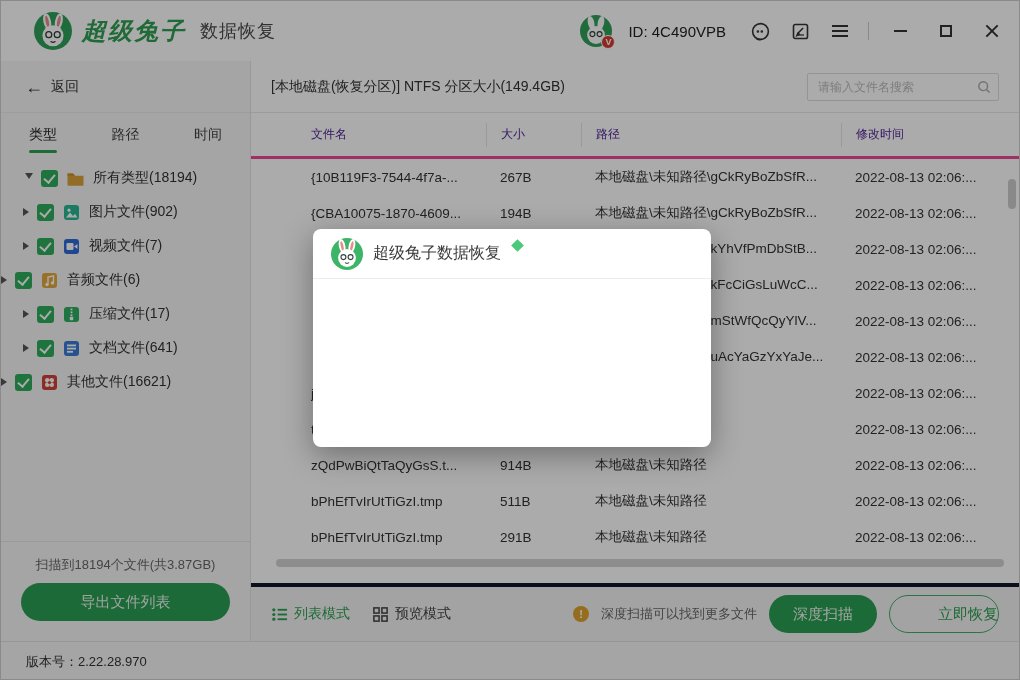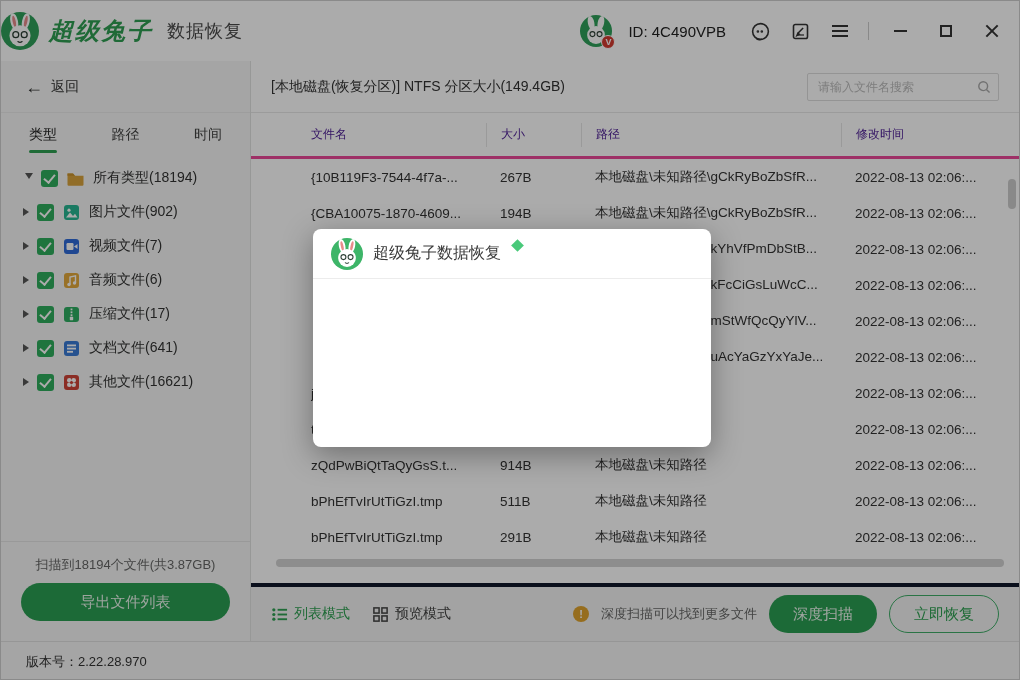--- a/index.html
+++ b/index.html
@@ -2,21 +2,21 @@
 <html><head>
 <meta charset="utf-8">
 <style>
   * { margin:0; padding:0; box-sizing:border-box; }
   html,body { background:#555; }
   body { font-family:"Liberation Sans","DejaVu Sans",sans-serif; }
   .window { position:relative; width:1020px; height:680px; background:#fff; overflow:hidden;
             border:1px solid #8a8a8a; }
 
   
-  .titlebar { height:60px; background:#fff; display:flex; align-items:center; padding:0 12px 0 0; }
+  .titlebar { height:60px; background:#fff; display:flex; align-items:center; padding:0 12px 0 33px; }
   .logo-wrap { display:flex; align-items:center; gap:10px; }
   .brand-cn { font-size:24px; font-weight:bold; color:#2f9e52; letter-spacing:2px; font-style:italic; }
   .brand-suffix { font-size:18px; color:#4a4a4a; margin-left:4px; letter-spacing:1px; }
   .titlebar-right { margin-left:auto; display:flex; align-items:center; gap:16px; }
   .avatar-wrap { position:relative; width:32px; height:32px; }
   .v-badge { position:absolute; right:-3px; bottom:-2px; width:14px; height:14px; border-radius:50%;
              background:#d23b31; color:#fff; font-size:9px; font-weight:bold; display:flex;
              align-items:center; justify-content:center; border:1px solid #fff; }
   .user-id { font-size:15px; color:#222; margin-right:6px; }
   .tb-icon { width:24px; height:24px; display:flex; align-items:center; justify-content:center; cursor:pointer; }
@@ -84,21 +84,21 @@
              display:flex; align-items:center; padding:0 20px; gap:10px; }
   .mode-btn { display:flex; align-items:center; gap:6px; font-size:14px; cursor:pointer; }
   .mode-btn.active { color:#2fa052; }
   .mode-btn.inactive { color:#444; margin-left:12px; }
   .toolbar-right { margin-left:auto; display:flex; align-items:center; gap:12px; }
   .warn-ic { width:16px; height:16px; border-radius:50%; background:#e0a32e; color:#fff; font-size:11px;
              font-weight:bold; display:flex; align-items:center; justify-content:center; }
   .hint-txt { font-size:13px; color:#666; }
   .pill { height:38px; border-radius:19px; font-size:15px; cursor:pointer; font-family:inherit; }
   .deep-btn { width:108px; border:none; background:#2b9e53; color:#eaf5ec; }
-  .recover-btn { width:110px; background:transparent; border:1px solid #3fae68; color:#2fa052; }
+  .recover-btn { width:110px; background:transparent; border:1px solid #3fae68; color:#2fa052;text-align:right; }
 
   
   .footer { height:40px; background:#f6f6f6; border-top:1px solid #e0e0e0; display:flex; align-items:center;
             padding-left:25px; font-size:13px; color:#333; }
 
   
   .overlay { position:absolute; inset:0; background:rgba(0,0,0,0.33); z-index:40; }
   .modal { position:absolute; left:312px; top:228px; width:398px; height:218px; background:#fff;
            border-radius:8px; z-index:50; box-shadow:0 8px 30px rgba(0,0,0,.35); }
   .modal-header { height:50px; display:flex; align-items:center; gap:10px; padding:0 18px; border-bottom:1px solid #ececec; }
@@ -235,21 +235,21 @@
             <span class="cbx"></span>
             <span class="tree-icon">
               <svg viewBox="0 0 19 19">
                 <rect x="2" y="2" width="15" height="15" rx="3" fill="#2f6bd8"></rect>
                 <rect x="4.5" y="6" width="7" height="7" rx="1.2" fill="#fff"></rect>
                 <path d="M12 9.5l3.5-2.5v5z" fill="#fff"></path>
               </svg>
             </span>
             <span class="cell-txt">视频文件(7)</span>
           </div>
-          <div class="tree-item" style="padding-left: 22px;">
+          <div class="tree-item" style="">
             <span class="twisty"></span>
             <span class="cbx"></span>
             <span class="tree-icon">
               <svg viewBox="0 0 19 19">
                 <rect x="2" y="2" width="15" height="15" rx="3" fill="#e3a93c"></rect>
                 <path d="M8 13.5V6l5.5-1.2v7.2" stroke="#fff" stroke-width="1.4" fill="none"></path>
                 <circle cx="7" cy="13.5" r="1.7" fill="#fff"></circle>
                 <circle cx="12.5" cy="12" r="1.7" fill="#fff"></circle>
               </svg>
             </span>
@@ -275,21 +275,21 @@
             <span class="tree-icon">
               <svg viewBox="0 0 19 19">
                 <rect x="2" y="2" width="15" height="15" rx="3" fill="#3a7bd5"></rect>
                 <rect x="5" y="5.5" width="9" height="1.8" fill="#fff"></rect>
                 <rect x="5" y="8.7" width="9" height="1.8" fill="#fff"></rect>
                 <rect x="5" y="11.9" width="6" height="1.8" fill="#fff"></rect>
               </svg>
             </span>
             <span class="cell-txt">文档文件(641)</span>
           </div>
-          <div class="tree-item" style="padding-left: 22px;">
+          <div class="tree-item" style="">
             <span class="twisty"></span>
             <span class="cbx"></span>
             <span class="tree-icon">
               <svg viewBox="0 0 19 19">
                 <rect x="2" y="2" width="15" height="15" rx="3" fill="#d04438"></rect>
                 <circle cx="7.3" cy="7.3" r="2.3" fill="#fff"></circle>
                 <circle cx="11.7" cy="7.3" r="2.3" fill="#fff"></circle>
                 <circle cx="7.3" cy="11.7" r="2.3" fill="#fff"></circle>
                 <circle cx="11.7" cy="11.7" r="2.3" fill="#fff"></circle>
                 <circle cx="9.5" cy="9.5" r="1.6" fill="#d04438"></circle>

